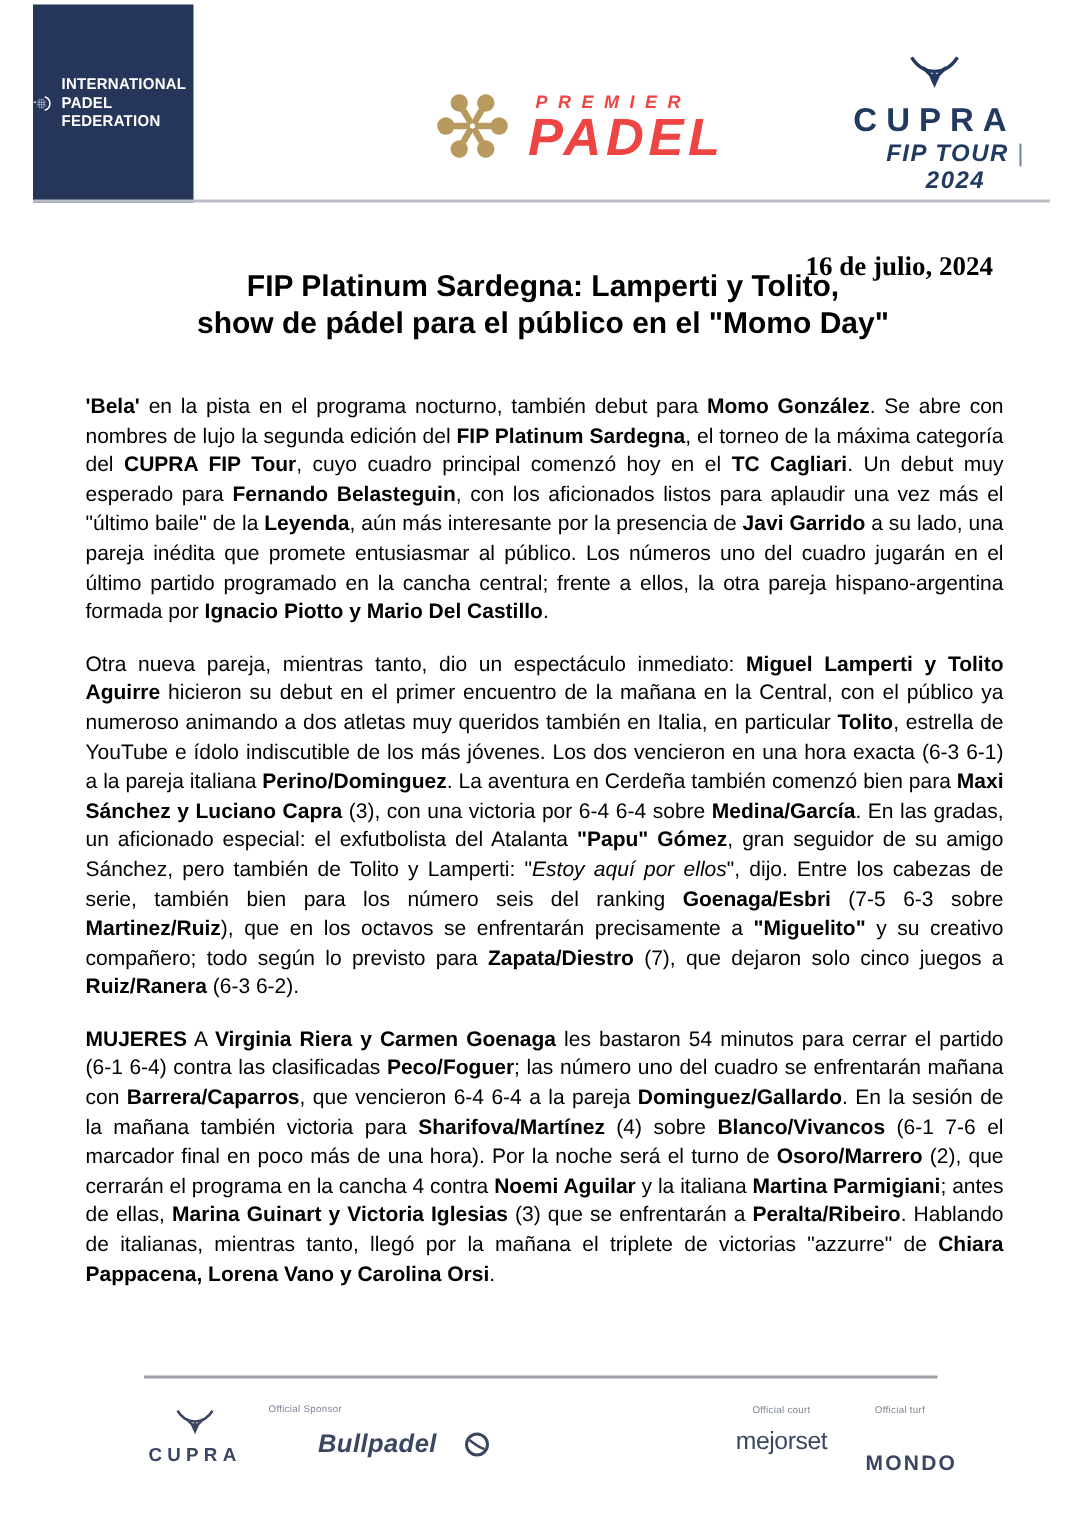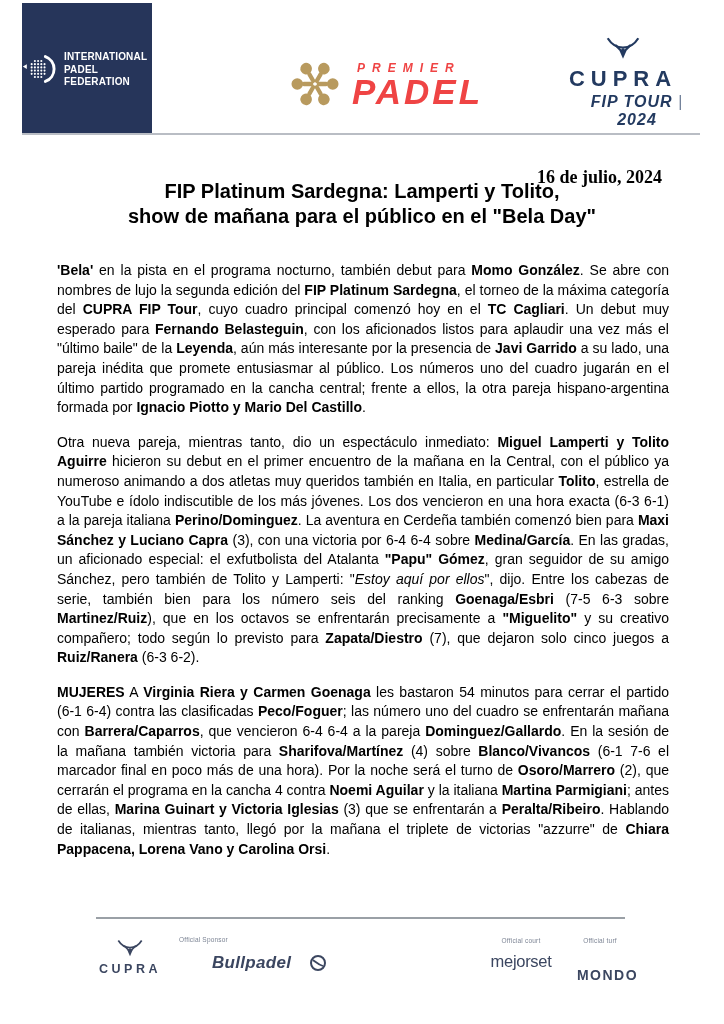--- a/index.html
+++ b/index.html
@@ -5,21 +5,21 @@
   * { margin:0; padding:0; box-sizing:border-box; }
   html,body { background:#ffffff; }
   .page {
     position:relative; width:724px; height:1024px; margin:0 auto;
     background:#ffffff; overflow:hidden;
     font-family:"Liberation Sans", sans-serif; color:#000;
   }
 
   
   .ipf {
-    position:absolute; left:22px; top:3px; width:130px; height:132px;
+    position:absolute; left:22px; top:3px; width:107px; height:132px;
     background:#26355a; display:flex; align-items:center; justify-content:center; gap:7px;
   }
   .ipf-text { color:#fff; font-weight:bold; font-size:10.5px; line-height:12.5px;
     letter-spacing:.2px; transform:scaleX(.95); transform-origin:left center; }
   .ipf-text span { display:block; }
   .hdr-rule { position:absolute; left:22px; right:24px; top:133px; height:2px; background:#b9bdc4; }
 
   .premier { position:absolute; left:287px; top:56px; display:flex; align-items:center; gap:9px; }
   .pp-text { color:#ef4444; }
   .pp-top { font-size:12px; font-weight:bold; font-style:italic; letter-spacing:7px; margin-left:5px; }
@@ -150,21 +150,21 @@
       <span class="bar">|</span>
       <span>2024</span>
     </div>
   </div>
 
   <div class="hdr-rule"></div>
 
   <div class="date">16 de julio, 2024</div>
   <h1 class="title">
     <span>FIP Platinum Sardegna: Lamperti y Tolito,</span><br>
-    <span>show de mañana para el público en el "Bela Day"</span>
+    <span>show de pádel para el público en el "Momo Day"</span>
   </h1>
 
   <main class="body">
       <p class="para"><span class="b">'Bela'</span><span> en la pista en el programa nocturno, también debut para </span><span class="b">Momo González</span><span>. Se abre con nombres de lujo la segunda edición del </span><span class="b">FIP Platinum Sardegna</span><span>, el torneo de la máxima categoría del </span><span class="b">CUPRA FIP Tour</span><span>, cuyo cuadro principal comenzó hoy en el </span><span class="b">TC Cagliari</span><span>. Un debut muy esperado para </span><span class="b">Fernando Belasteguin</span><span>, con los aficionados listos para aplaudir una vez más el "último baile" de la </span><span class="b">Leyenda</span><span>, aún más interesante por la presencia de </span><span class="b">Javi Garrido</span><span> a su lado, una pareja inédita que promete entusiasmar al público. Los números uno del cuadro jugarán en el último partido programado en la cancha central; frente a ellos, la otra pareja hispano-argentina formada por </span><span class="b">Ignacio Piotto y Mario Del Castillo</span><span>.</span></p>
       <p class="para"><span>Otra nueva pareja, mientras tanto, dio un espectáculo inmediato: </span><span class="b">Miguel Lamperti y Tolito Aguirre</span><span> hicieron su debut en el primer encuentro de la mañana en la Central, con el público ya numeroso animando a dos atletas muy queridos también en Italia, en particular </span><span class="b">Tolito</span><span>, estrella de YouTube e ídolo indiscutible de los más jóvenes. Los dos vencieron en una hora exacta (6-3 6-1) a la pareja italiana </span><span class="b">Perino/Dominguez</span><span>. La aventura en Cerdeña también comenzó bien para </span><span class="b">Maxi Sánchez y Luciano Capra</span><span> (3), con una victoria por 6-4 6-4 sobre </span><span class="b">Medina/García</span><span>. En las gradas, un aficionado especial: el exfutbolista del Atalanta </span><span class="b">"Papu" Gómez</span><span>, gran seguidor de su amigo Sánchez, pero también de Tolito y Lamperti: "</span><span class="i">Estoy aquí por ellos</span><span>", dijo. Entre los cabezas de serie, también bien para los número seis del ranking </span><span class="b">Goenaga/Esbri</span><span> (7-5 6-3 sobre </span><span class="b">Martinez/Ruiz</span><span>), que en los octavos se enfrentarán precisamente a </span><span class="b">"Miguelito"</span><span> y su creativo compañero; todo según lo previsto para </span><span class="b">Zapata/Diestro</span><span> (7), que dejaron solo cinco juegos a </span><span class="b">Ruiz/Ranera</span><span> (6-3 6-2).</span></p>
       <p class="para"><span class="b">MUJERES</span><span> A </span><span class="b">Virginia Riera y Carmen Goenaga</span><span> les bastaron 54 minutos para cerrar el partido (6-1 6-4) contra las clasificadas </span><span class="b">Peco/Foguer</span><span>; las número uno del cuadro se enfrentarán mañana con </span><span class="b">Barrera/Caparros</span><span>, que vencieron 6-4 6-4 a la pareja </span><span class="b">Dominguez/Gallardo</span><span>. En la sesión de la mañana también victoria para </span><span class="b">Sharifova/Martínez</span><span> (4) sobre </span><span class="b">Blanco/Vivancos</span><span> (6-1 7-6 el marcador final en poco más de una hora). Por la noche será el turno de </span><span class="b">Osoro/Marrero</span><span> (2), que cerrarán el programa en la cancha 4 contra </span><span class="b">Noemi Aguilar</span><span> y la italiana </span><span class="b">Martina Parmigiani</span><span>; antes de ellas, </span><span class="b">Marina Guinart y Victoria Iglesias</span><span> (3) que se enfrentarán a </span><span class="b">Peralta/Ribeiro</span><span>. Hablando de italianas, mientras tanto, llegó por la mañana el triplete de victorias "azzurre" de </span><span class="b">Chiara Pappacena, Lorena Vano y Carolina Orsi</span><span>.</span></p>
     </main>
 
   <div class="ftr-rule"></div>
 

